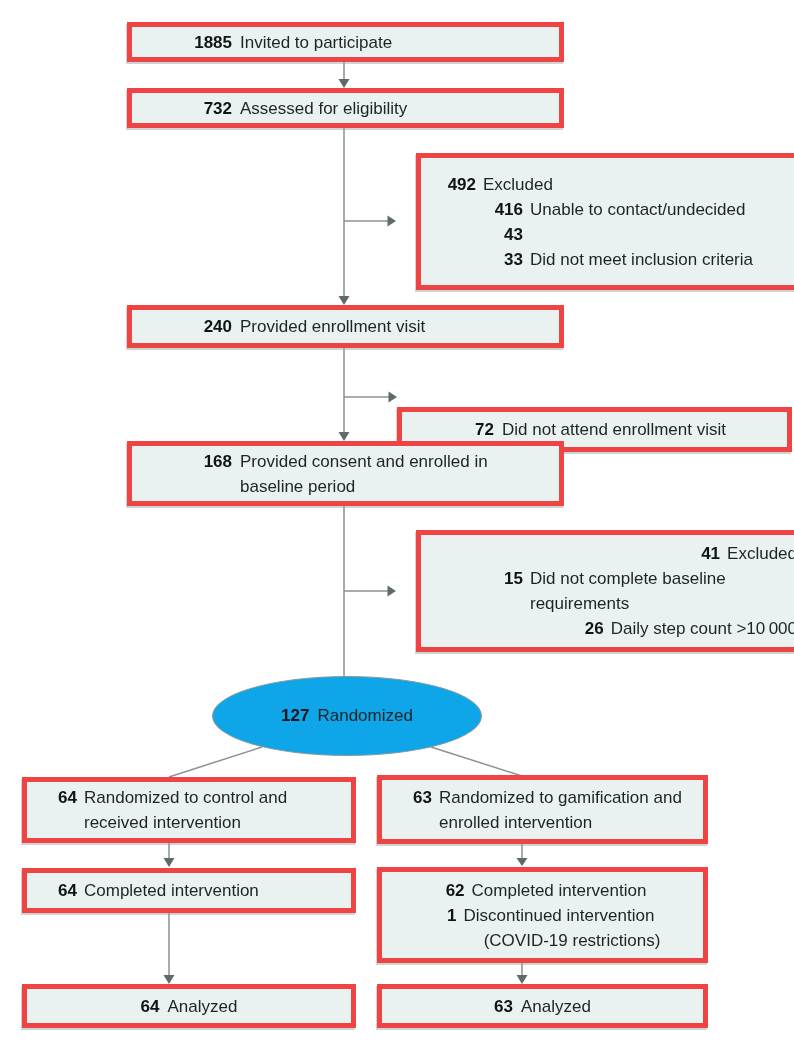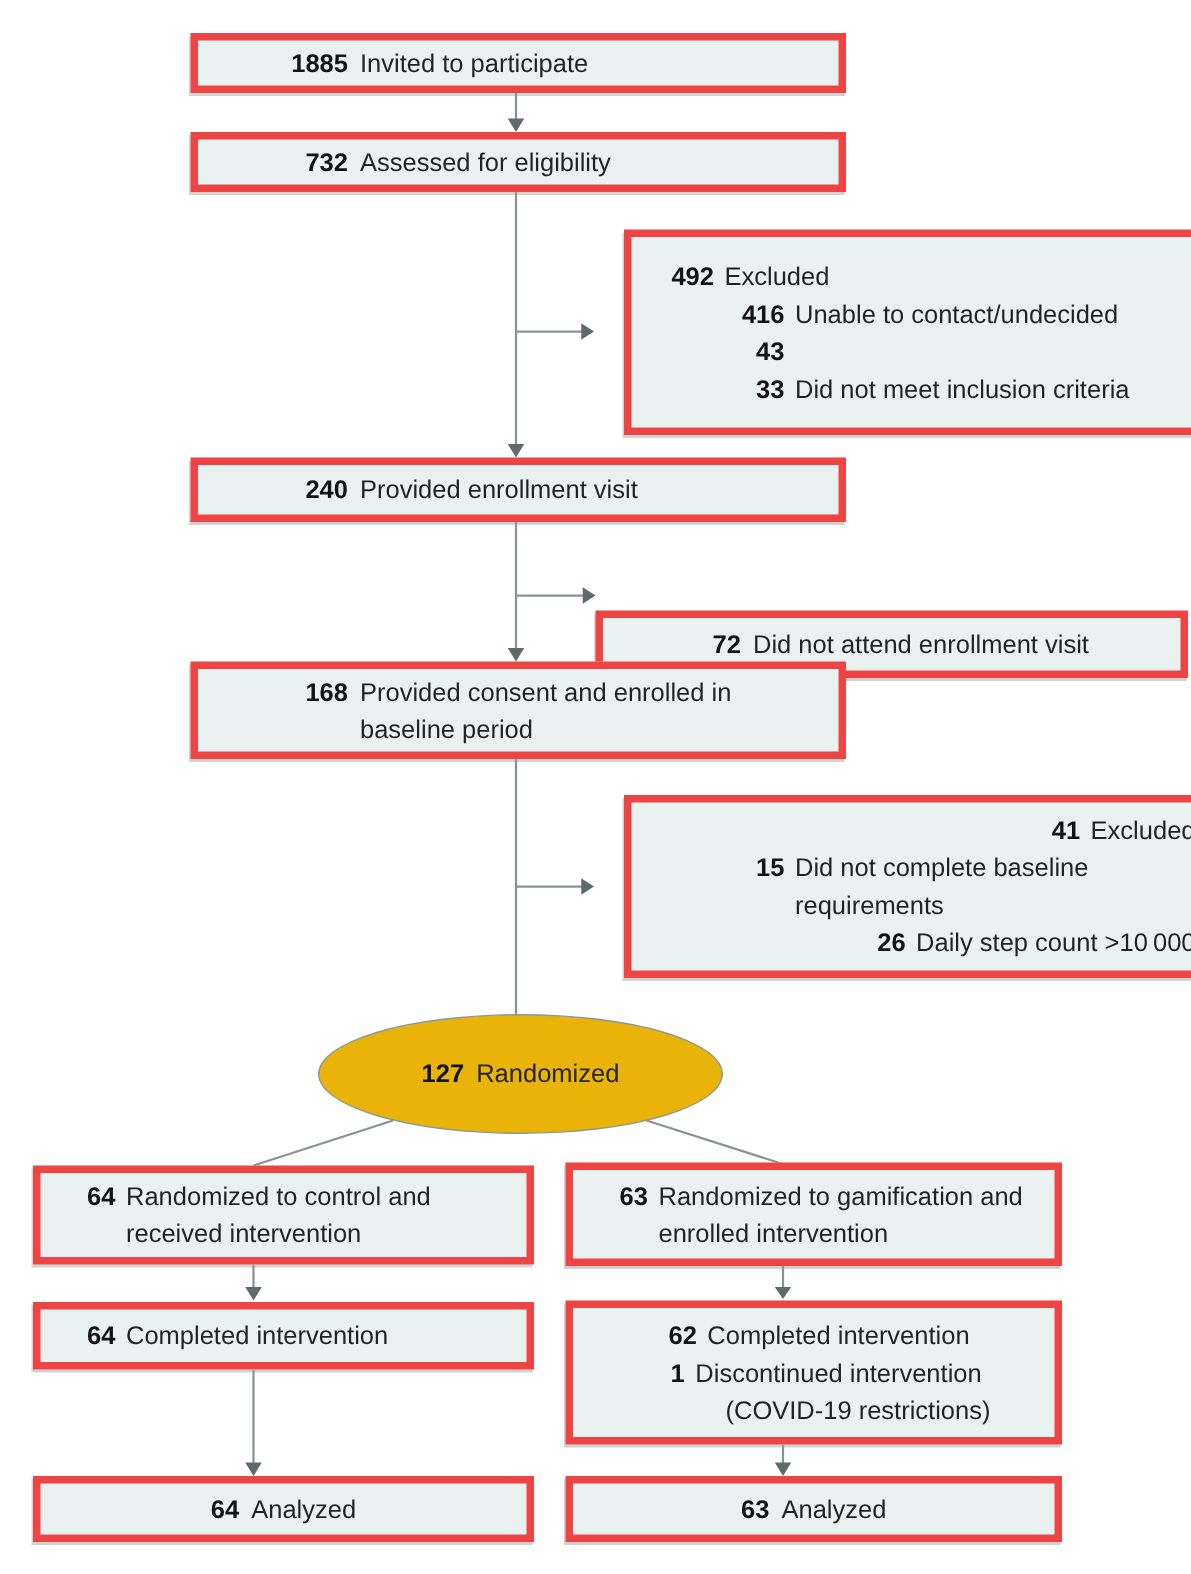--- a/index.html
+++ b/index.html
@@ -23,21 +23,21 @@
   .lbl{flex:1 1 auto;color:#1e2323;}
   .g7 .num{margin-right:7px;}
   .g8 .num{margin-right:8px;}
   .w88{width:88px;} .w80{width:80px;} .w45{width:45px;}
   .w40{width:40px;} .w26{width:26px;} .w92{width:92px;}
   .indent26{padding-left:26px;}
   .centerrow{justify-content:center;}
   .centerrow .num{margin-right:8px;}
   .ellipse{
     position:absolute;box-sizing:border-box;border-radius:50%;
-    background:#eab308;border:1px solid #8a999b;
+    background:#0ea5e9;border:1px solid #8a999b;
     display:flex;align-items:center;justify-content:center;
     font-size:17px;
   }
 </style>
 </head>
 <body>
 
 <div class="canvas">
 
   <svg class="connectors" width="794" height="1049" viewBox="0 0 794 1049">

